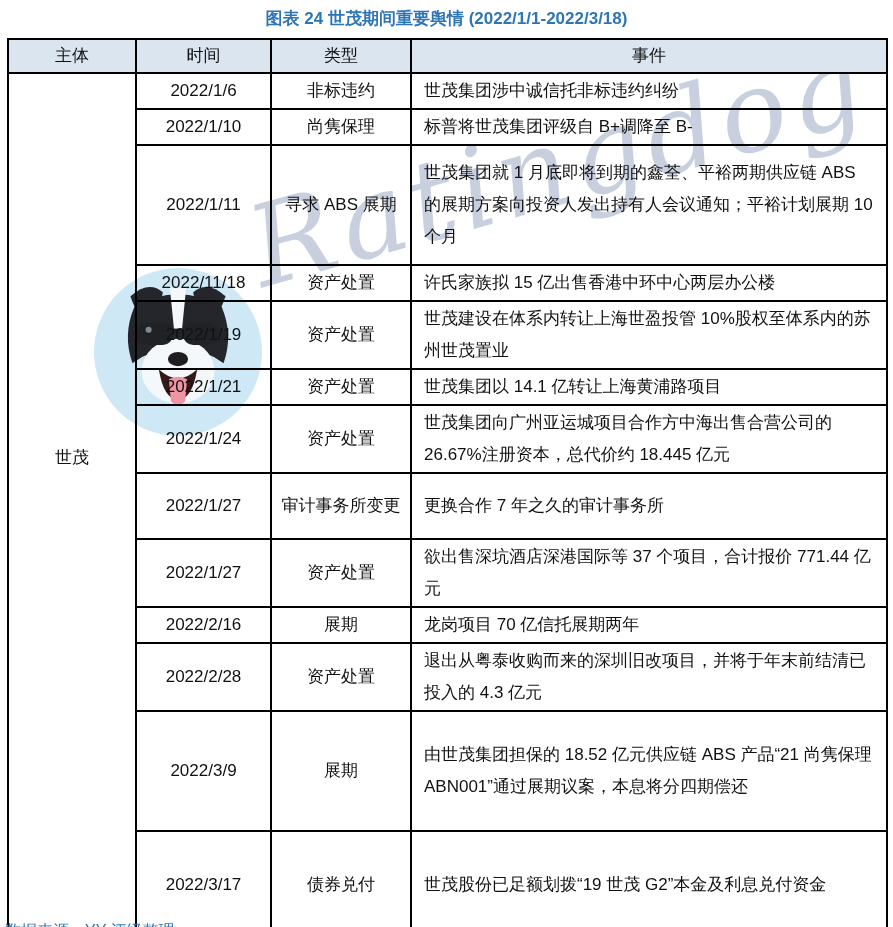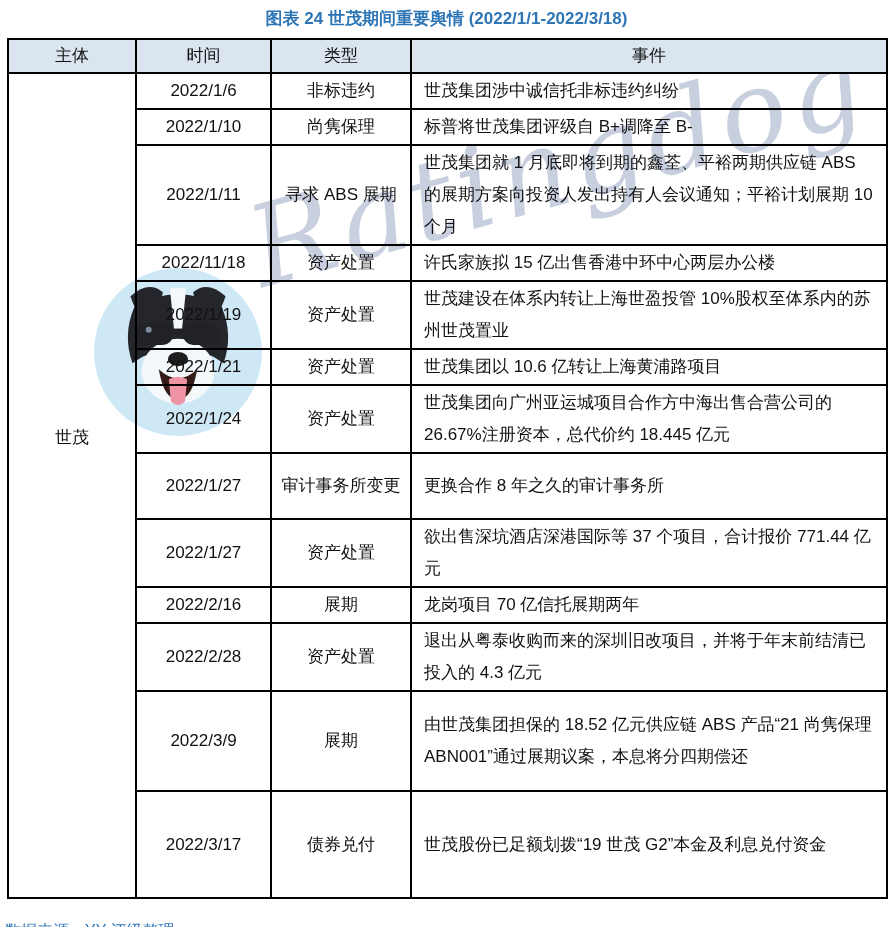--- a/index.html
+++ b/index.html
@@ -31,21 +31,21 @@
   td, th {
     border:2px solid #000; font-size:17px; font-weight:normal;
     line-height:32px; vertical-align:middle; overflow:hidden;
   }
   th { background:#dbe5f0; height:32px; }
   td.c { text-align:center; padding:1px 6px; }
   td.l { text-align:left; padding:1px 12px; }
   td.subject { text-align:center; padding-bottom:95px; background:transparent; }
   tr.r1 { height:34px; }
   tr.r2 { height:66px; }
-  tr.r3 { height:100px; }
+  tr.r3 { height:120px; }
   tr.rlast { height:107px; }
   
   .footer {
     position:absolute; left:5px; top:921px; z-index:2;
     font-size:16px; color:#2E75B6;
   }
 </style>
 </head>
 <body>
 
@@ -109,31 +109,31 @@
         <td class="l">许氏家族拟 15 亿出售香港中环中心两层办公楼</td>
       </tr>
       <tr class="r2">
         <td class="c">2022/1/19</td>
         <td class="c">资产处置</td>
         <td class="l">世茂建设在体系内转让上海世盈投管 10%股权至体系内的苏州世茂置业</td>
       </tr>
       <tr class="r1">
         <td class="c">2022/1/21</td>
         <td class="c">资产处置</td>
-        <td class="l">世茂集团以 10.6 亿转让上海黄浦路项目</td>
+        <td class="l">世茂集团以 14.1 亿转让上海黄浦路项目</td>
       </tr>
       <tr class="r2">
         <td class="c">2022/1/24</td>
         <td class="c">资产处置</td>
         <td class="l">世茂集团向广州亚运城项目合作方中海出售合营公司的 26.67%注册资本，总代价约 18.445 亿元</td>
       </tr>
       <tr class="r2">
         <td class="c">2022/1/27</td>
         <td class="c">审计事务所变更</td>
-        <td class="l">更换合作 8 年之久的审计事务所</td>
+        <td class="l">更换合作 7 年之久的审计事务所</td>
       </tr>
       <tr class="r2">
         <td class="c">2022/1/27</td>
         <td class="c">资产处置</td>
         <td class="l">欲出售深坑酒店深港国际等 37 个项目，合计报价 771.44 亿元</td>
       </tr>
       <tr class="r1">
         <td class="c">2022/2/16</td>
         <td class="c">展期</td>
         <td class="l">龙岗项目 70 亿信托展期两年</td>

